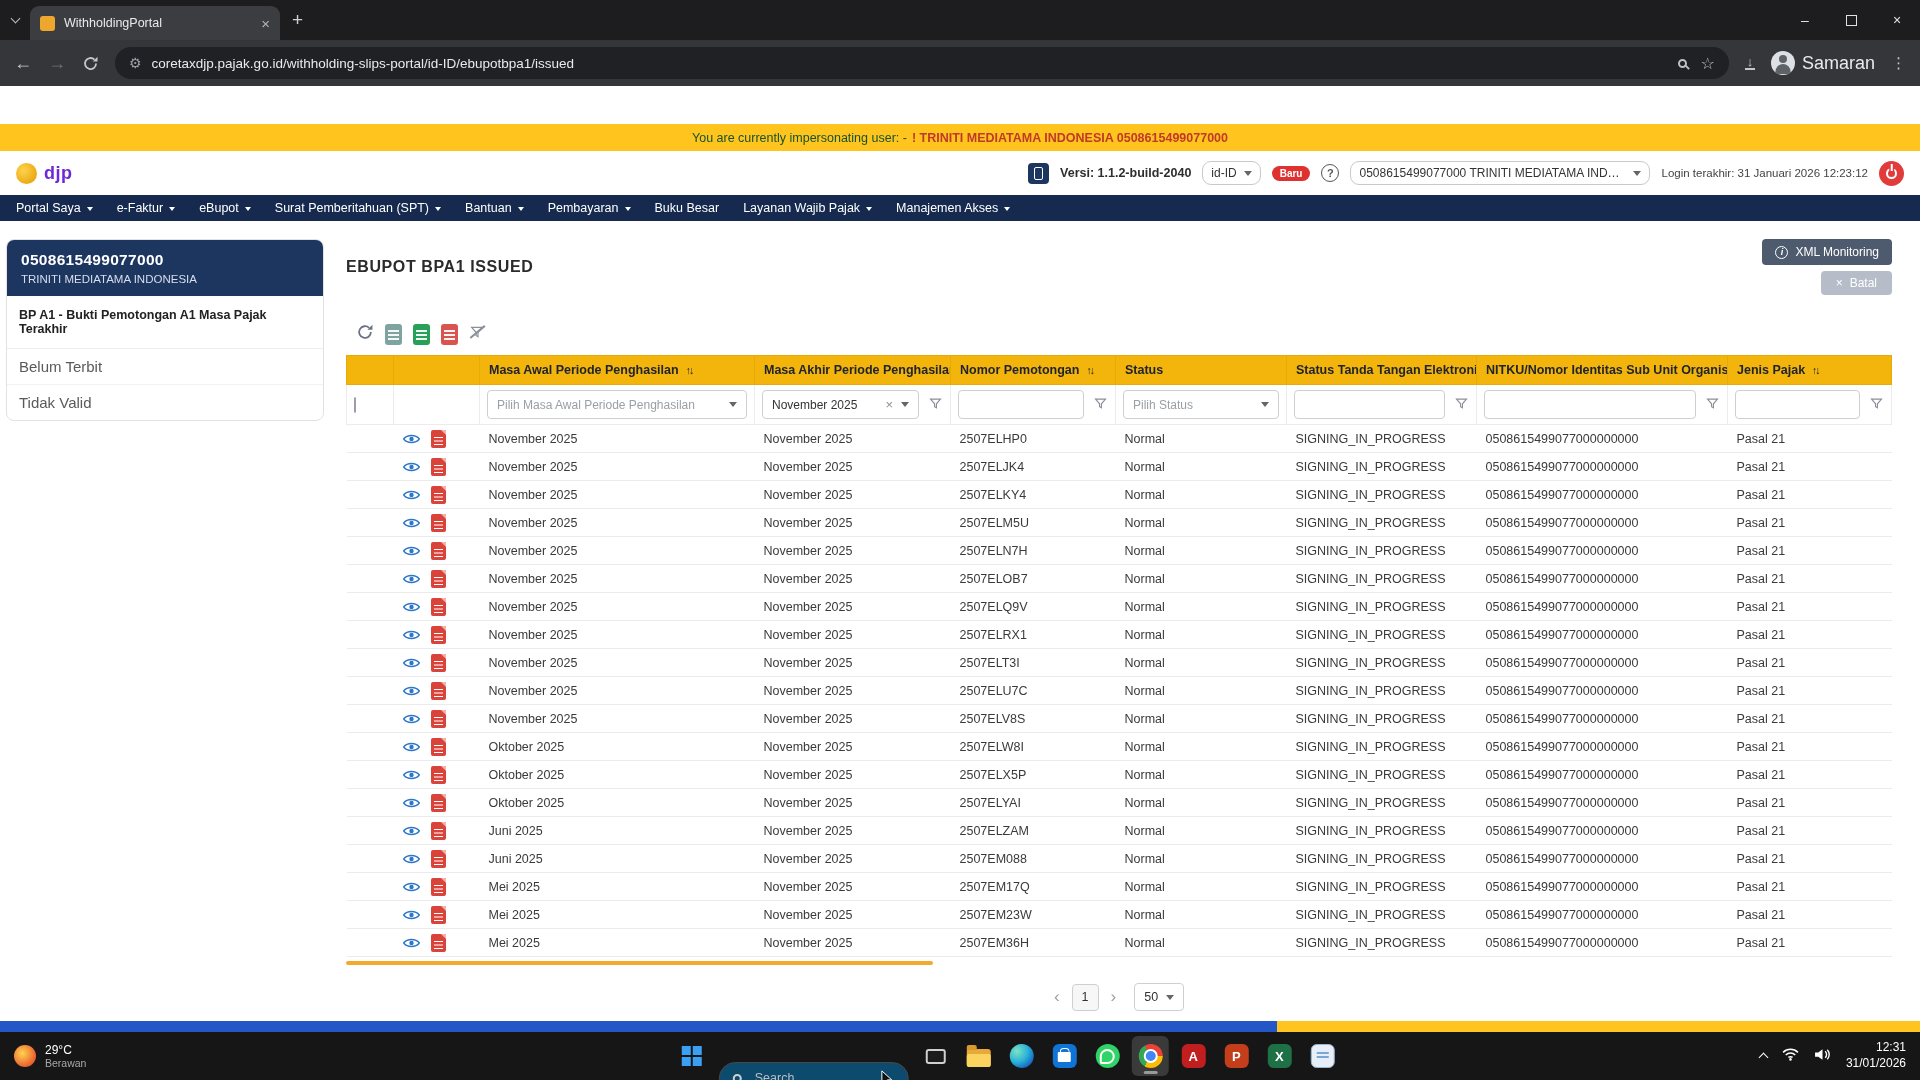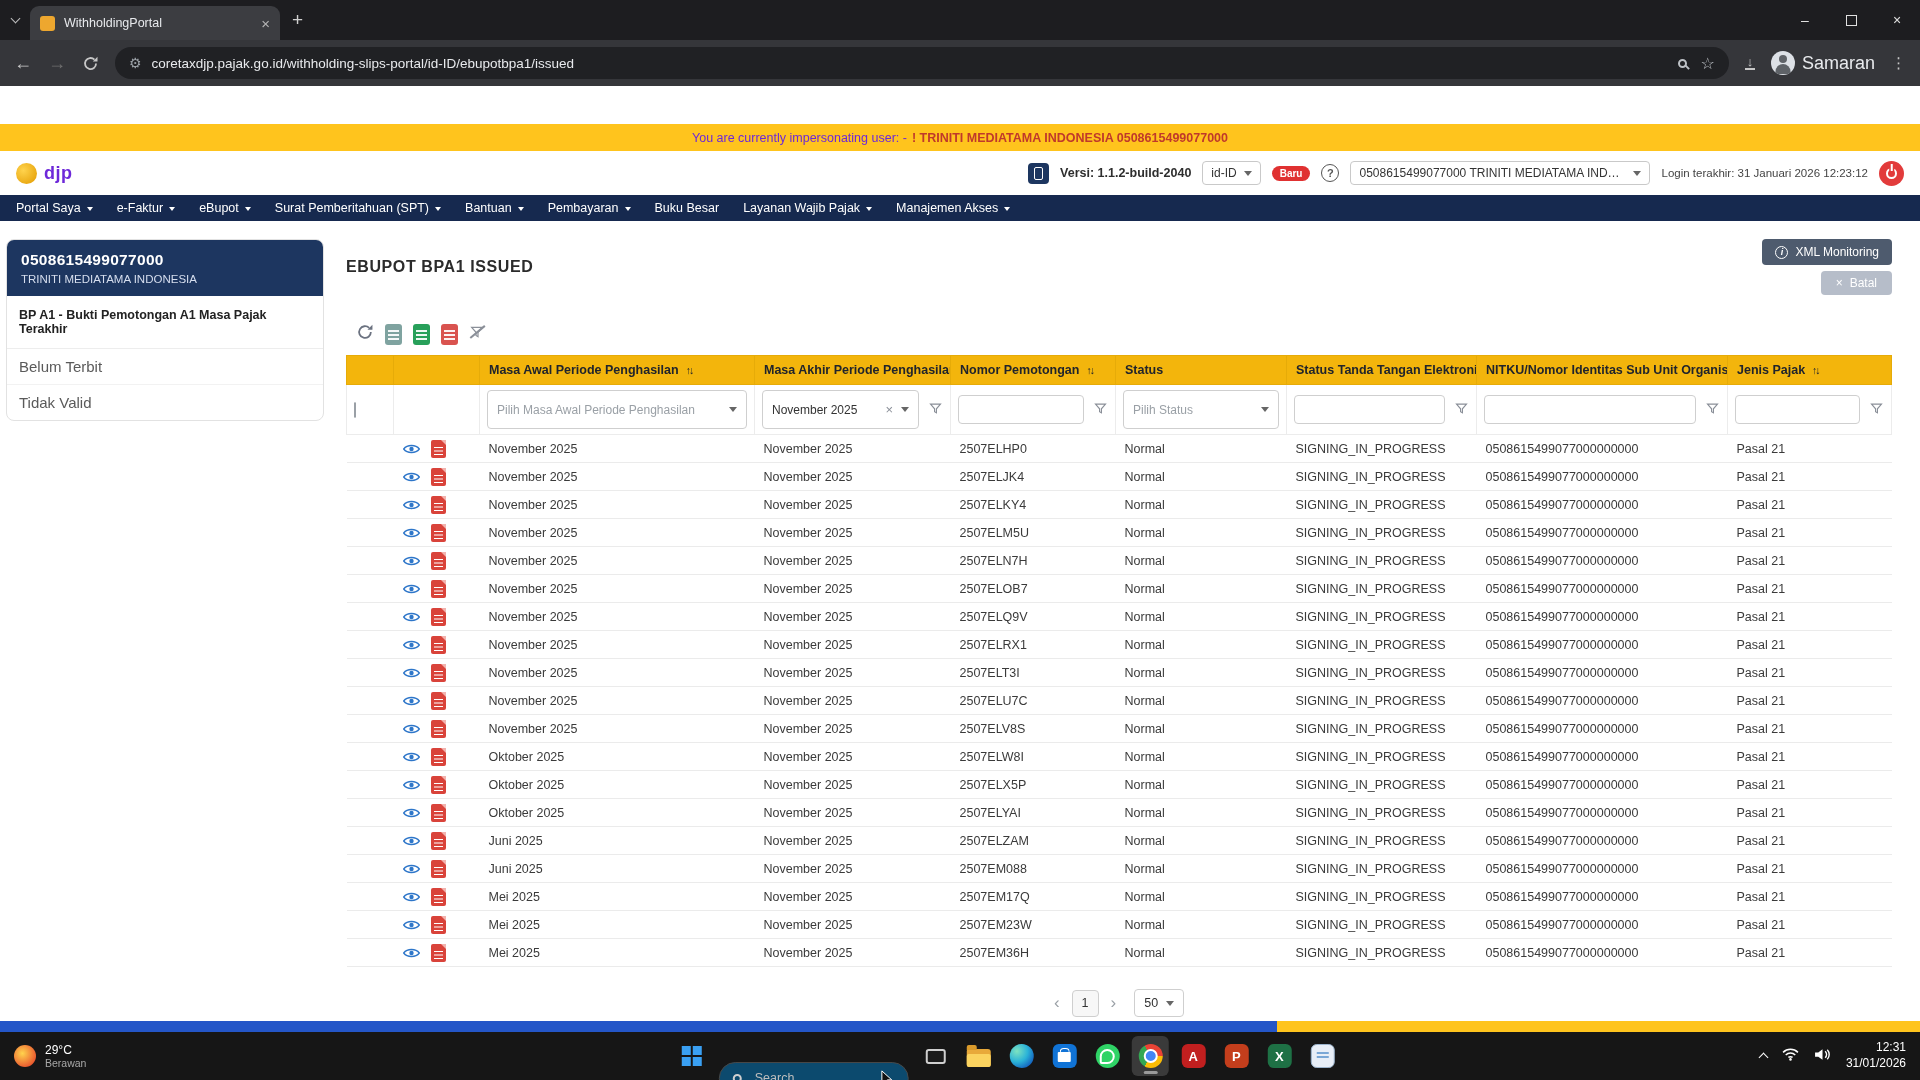--- a/index.html
+++ b/index.html
@@ -36,32 +36,32 @@
   .avatar { width:24px; height:24px; border-radius:50%; background:#dde1e6; position:relative; overflow:hidden; }
   .avatar::before { content:""; position:absolute; top:4px; left:50%; transform:translateX(-50%); width:8px; height:8px; border-radius:50%; background:#5f6368; }
   .avatar::after { content:""; position:absolute; top:13px; left:50%; transform:translateX(-50%); width:15px; height:10px; border-radius:8px 8px 0 0; background:#5f6368; }
   .profile-name { color:#e8eaed; font-size:18px; }
   .kebab { color:#c7c7c7; font-size:15px; }
 
   
   .page { flex:1; background:#fff; display:flex; flex-direction:column; overflow:hidden; }
   .page-gap { height:38px; flex-shrink:0; }
   .impersonation { height:27px; background:#ffc41d; display:flex; align-items:center; justify-content:center; font-size:12.5px; gap:5px; flex-shrink:0; }
-  .imp-prefix { color:#6d28d9; }
+  .imp-prefix { color:#14532d; }
   .imp-user { color:#c0392b; font-weight:bold; }
 
   .app-header { height:44px; display:flex; align-items:center; padding:0 16px; flex-shrink:0; }
   .logo { display:flex; align-items:center; gap:7px; }
   .logo-emblem { width:21px; height:21px; border-radius:50%; background:radial-gradient(circle at 35% 35%, #ffd34d, #e9a812 75%); }
   .logo-text { font-weight:bold; font-size:18px; color:#6d28d9; letter-spacing:0.5px; }
   .header-right { margin-left:auto; display:flex; align-items:center; gap:11px; }
   .app-chip { width:21px; height:21px; border-radius:4px; background:#1d3660; display:flex; align-items:center; justify-content:center; }
   .app-chip span { width:9px; height:13px; border:1.5px solid #fff; border-radius:2px; }
   .version-text { font-size:12.5px; color:#2e2e2e; font-weight:bold; }
-  .mini-select { border:1px solid #c9c9c9; border-radius:4px; padding:4px 8px; font-size:12px; color:#333; display:flex; gap:7px; align-items:center; background:#fff; }
+  .mini-select { border:1px solid #c9c9c9; border-radius:9px; padding:4px 8px; font-size:12px; color:#333; display:flex; gap:7px; align-items:center; background:#fff; }
   .caret { width:0; height:0; border-left:4px solid transparent; border-right:4px solid transparent; border-top:5px solid #666; }
   .baru-badge { background:#e03131; color:#fff; font-size:10px; font-weight:bold; padding:2px 8px; border-radius:9px; }
   .help-ic { width:18px; height:18px; border:1.6px solid #555; border-radius:50%; font-size:11px; display:flex; align-items:center; justify-content:center; color:#555; font-weight:bold; }
   .company-select { max-width:300px; }
   .company-select .cs-text { white-space:nowrap; overflow:hidden; text-overflow:ellipsis; }
   .last-login { font-size:11.5px; color:#444; }
   .logout-btn { width:25px; height:25px; border-radius:50%; background:#e23b3b; display:flex; align-items:center; justify-content:center; }
   .power { position:relative; width:11px; height:11px; border:2px solid #fff; border-radius:50%; }
   .power::after { content:""; position:absolute; top:-6px; left:50%; transform:translateX(-50%); width:2.5px; height:7px; background:#fff; box-shadow:0 0 0 1.5px #e23b3b; }
 
@@ -100,21 +100,21 @@
   .f-xls { background:#28a05a; }
   .f-pdf { background:#d9534f; }
   .funnel-slash { position:relative; }
   .funnel-slash::after { content:""; position:absolute; left:-1px; top:7px; width:19px; height:1.8px; background:#8a8f98; transform:rotate(-40deg); }
 
   table { width:100%; border-collapse:collapse; table-layout:fixed; }
   thead th { background:#f3b50c; height:29px; font-weight:bold; color:#20242c; text-align:left; padding:0 9px; border:1px solid #e6ab08; font-size:12.5px; white-space:nowrap; overflow:hidden; }
   .sort-ic { font-size:10.5px; color:#20242c; margin-left:7px; letter-spacing:-2px; }
   .filter-row td { padding:5px 7px; border:1px solid #ececec; height:37px; background:#fff; }
   .fcell { display:flex; align-items:center; gap:9px; }
-  .f-select { flex:1; border:1px solid #cfcfcf; border-radius:4px; height:39px; display:flex; align-items:center; padding:0 9px; gap:8px; font-size:12px; background:#fff; min-width:0; }
+  .f-select { flex:1; border:1px solid #cfcfcf; border-radius:4px; height:29px; display:flex; align-items:center; padding:0 9px; gap:8px; font-size:12px; background:#fff; min-width:0; }
   .f-select .sel-text { flex:1; white-space:nowrap; overflow:hidden; text-overflow:ellipsis; }
   .placeholder { color:#9aa0a6; }
   .sel-value { color:#333; }
   .clear-x { color:#8a8f98; font-size:13px; }
   .f-input { flex:1; border:1px solid #cfcfcf; border-radius:4px; height:29px; padding:0 8px; font-size:12px; font-family:inherit; color:#333; min-width:0; background:#fff; }
   .checkbox { width:15px; height:15px; border:1.5px solid #9aa0a6; border-radius:2px; background:#fff; }
   tbody td { height:28px; padding:0 9px; border-bottom:1px solid #ebebeb; color:#3a3a3a; font-size:12.5px; white-space:nowrap; overflow:hidden; }
   .row-icons { display:flex; align-items:center; gap:11px; }
   .eye-btn svg { display:block; }
   .pdf-ic { width:15px; height:18px; background:#d9433a; border-radius:2px; position:relative; display:inline-block; }

